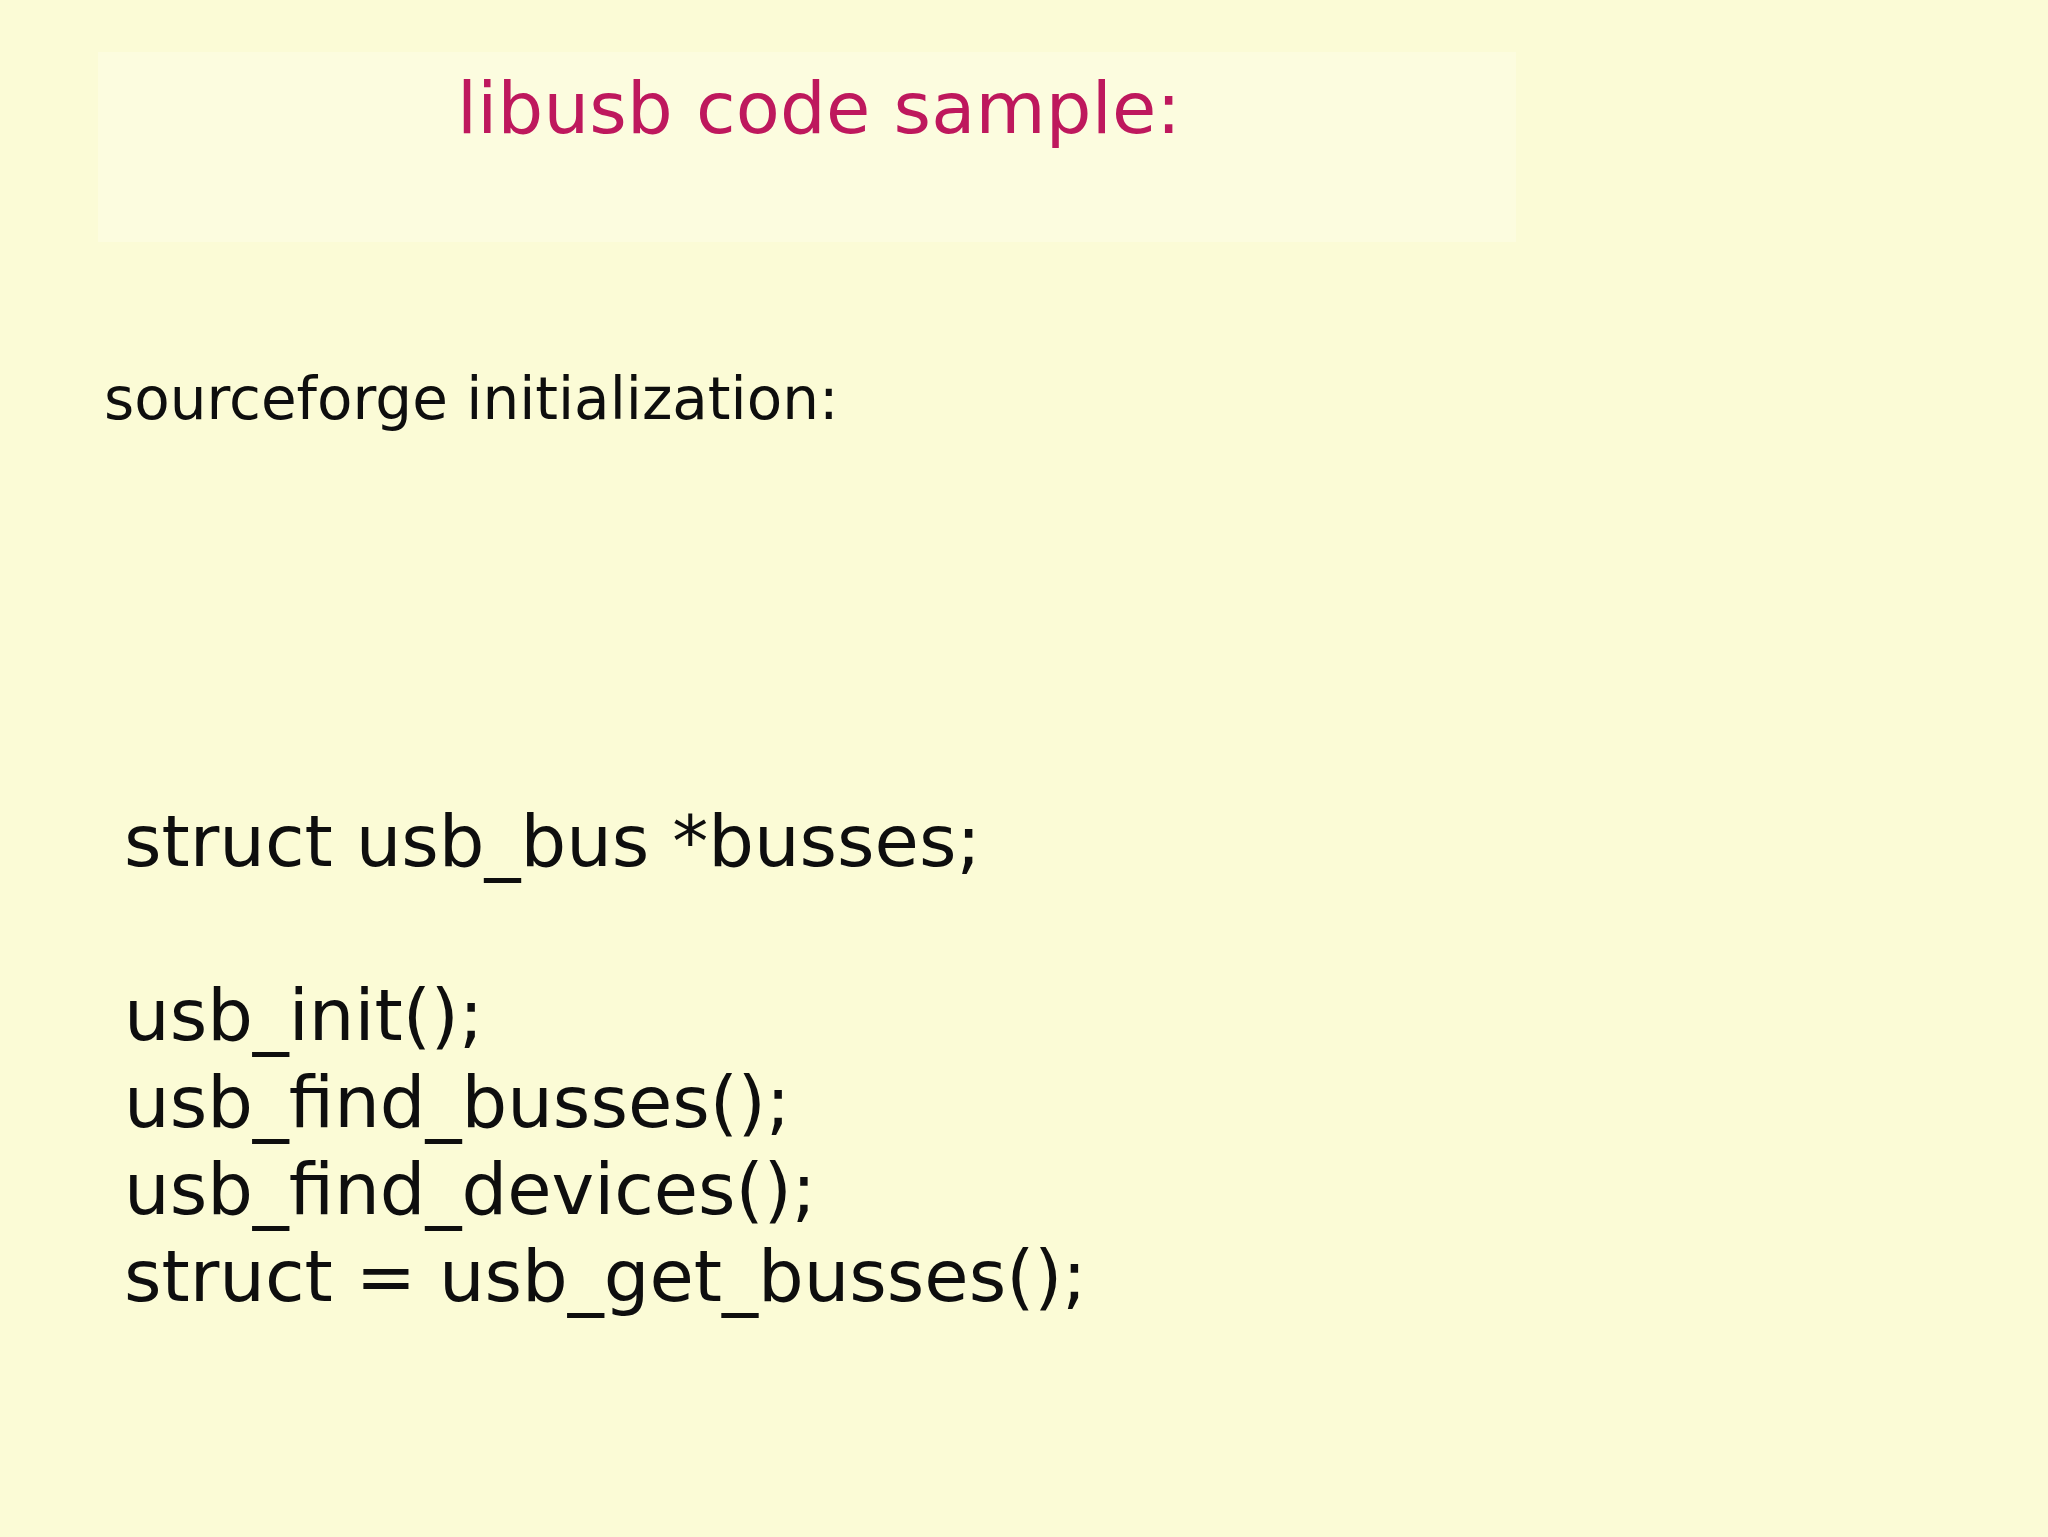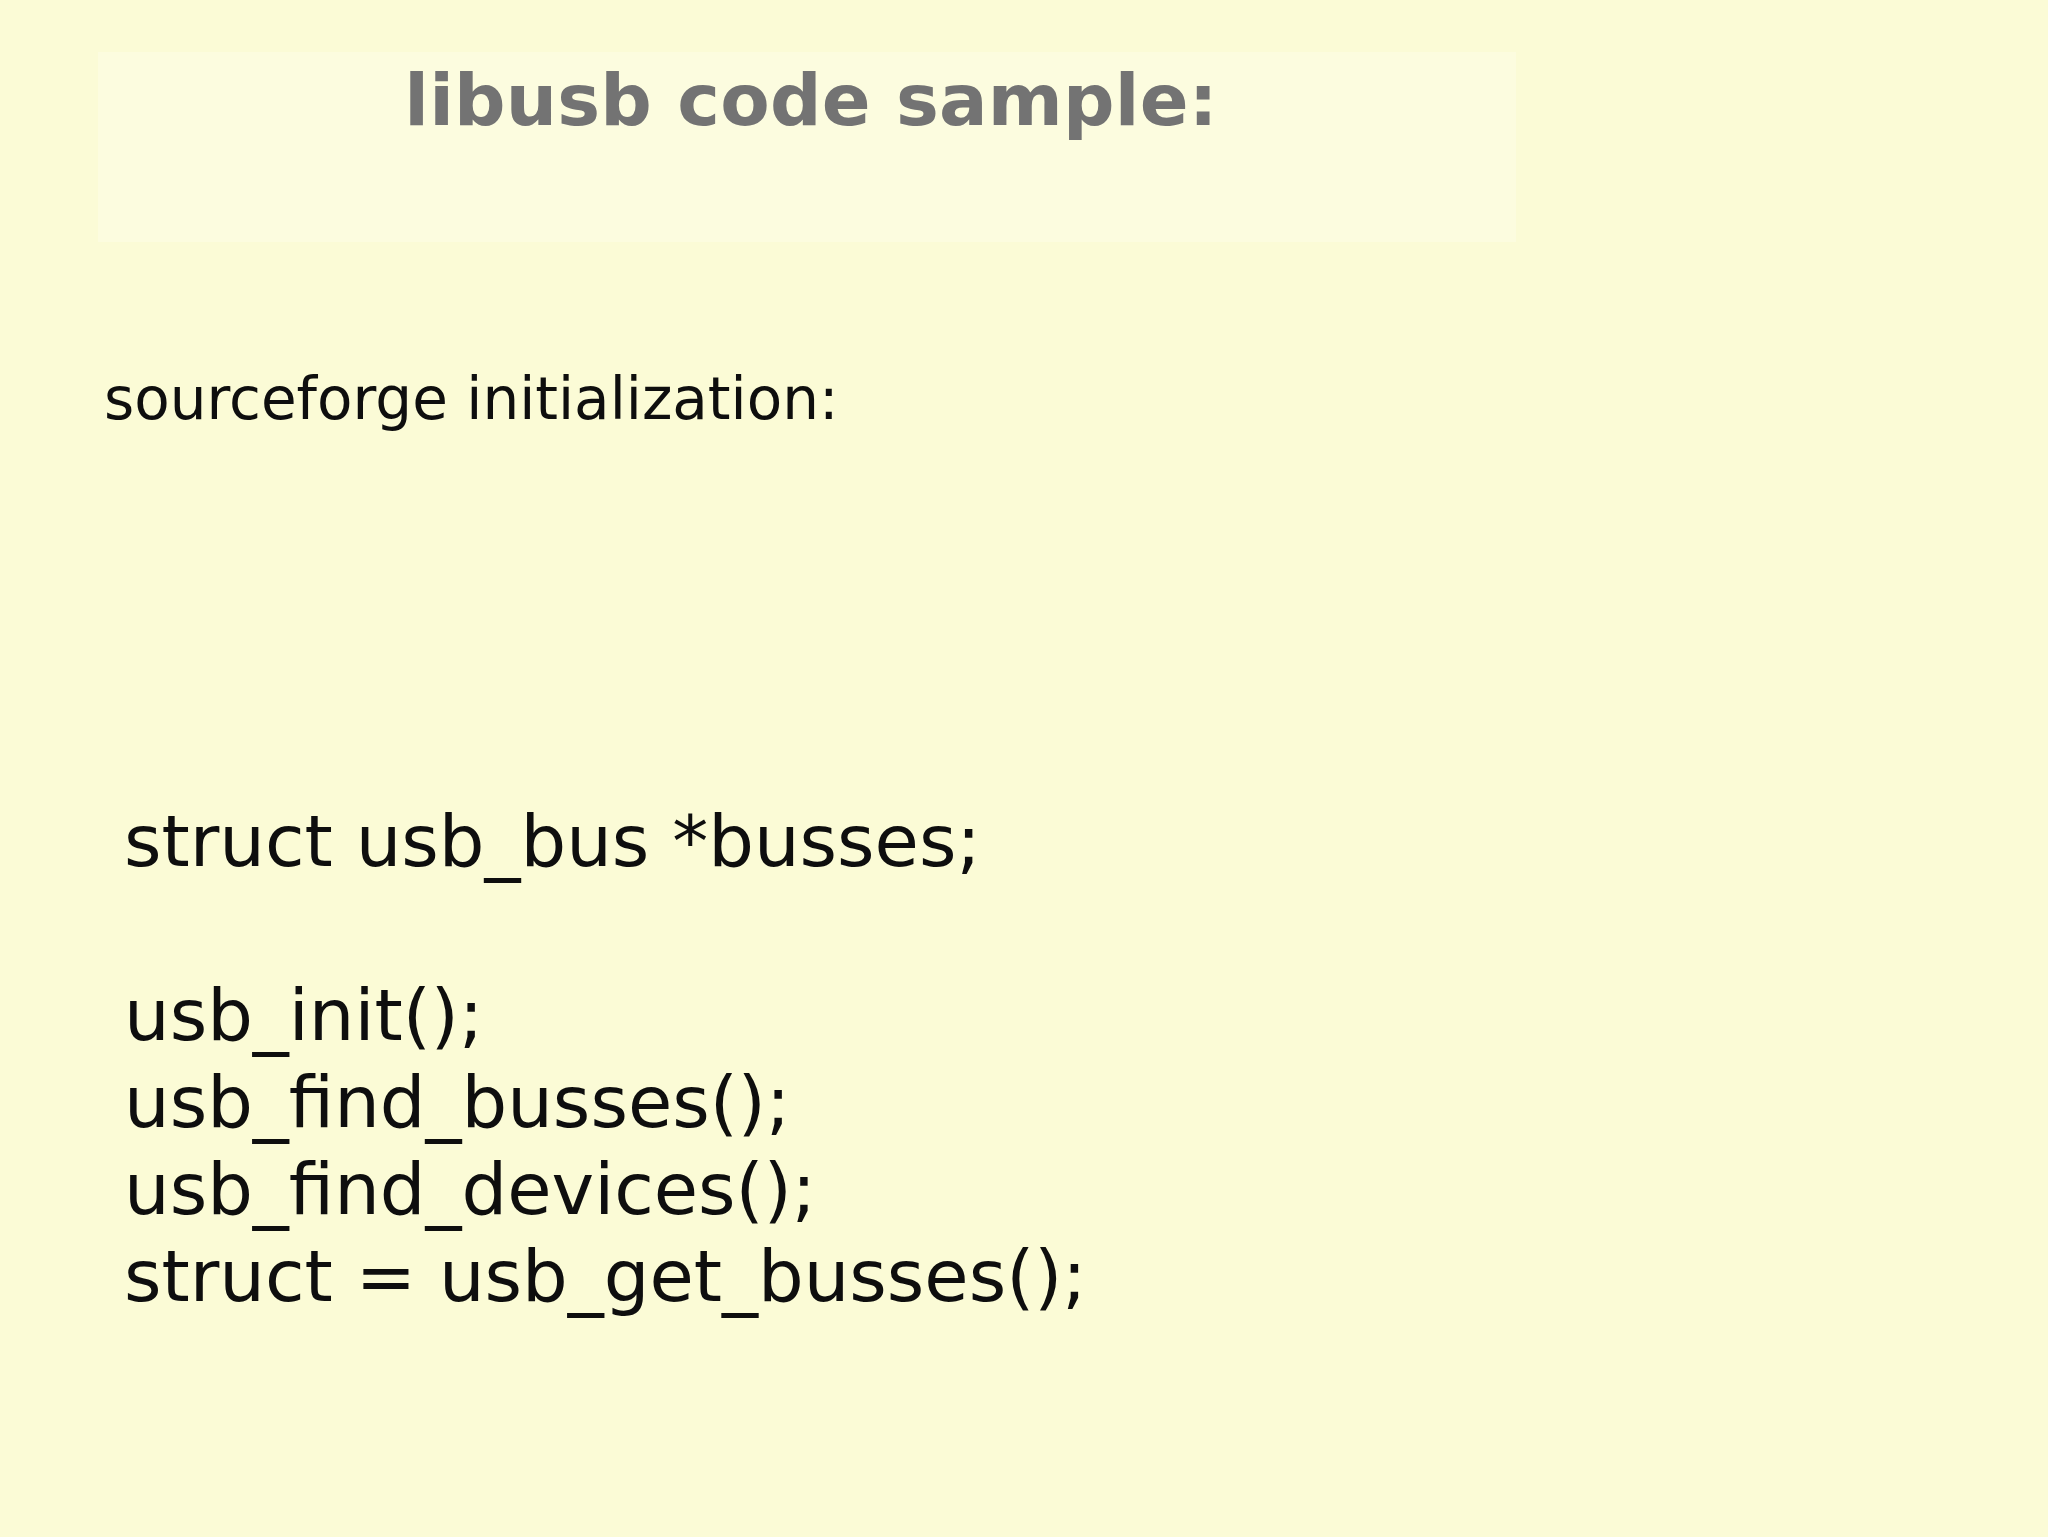--- a/index.html
+++ b/index.html
@@ -31,27 +31,27 @@
     top: 52px;
     width: 1418px;
     height: 190px;
     background: #fcfcdf;
   }
   .slide-title {
     position: absolute;
     left: 98px;
     top: 58px;
     width: 1418px;
-    margin: 4px;
+    margin: 12px;
     text-align: center;
     font-size: 72px;
-    font-weight: bold;
+    font-weight: normal;
     line-height: 1.08;
     letter-spacing: 0.2px;
-    color: #737373;
+    color: #be185d;
     font-family: "DejaVu Sans", "Liberation Sans", sans-serif;
   }
   .slide-title .tline {
     display: block;
     white-space: nowrap;
   }
 
   
   .body-block {
     position: absolute;

